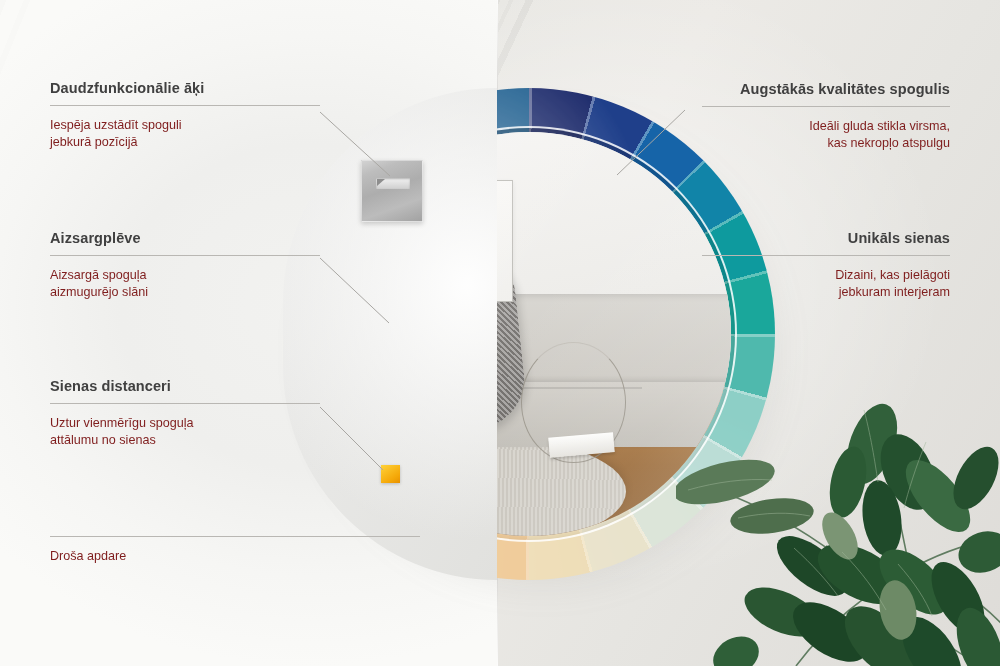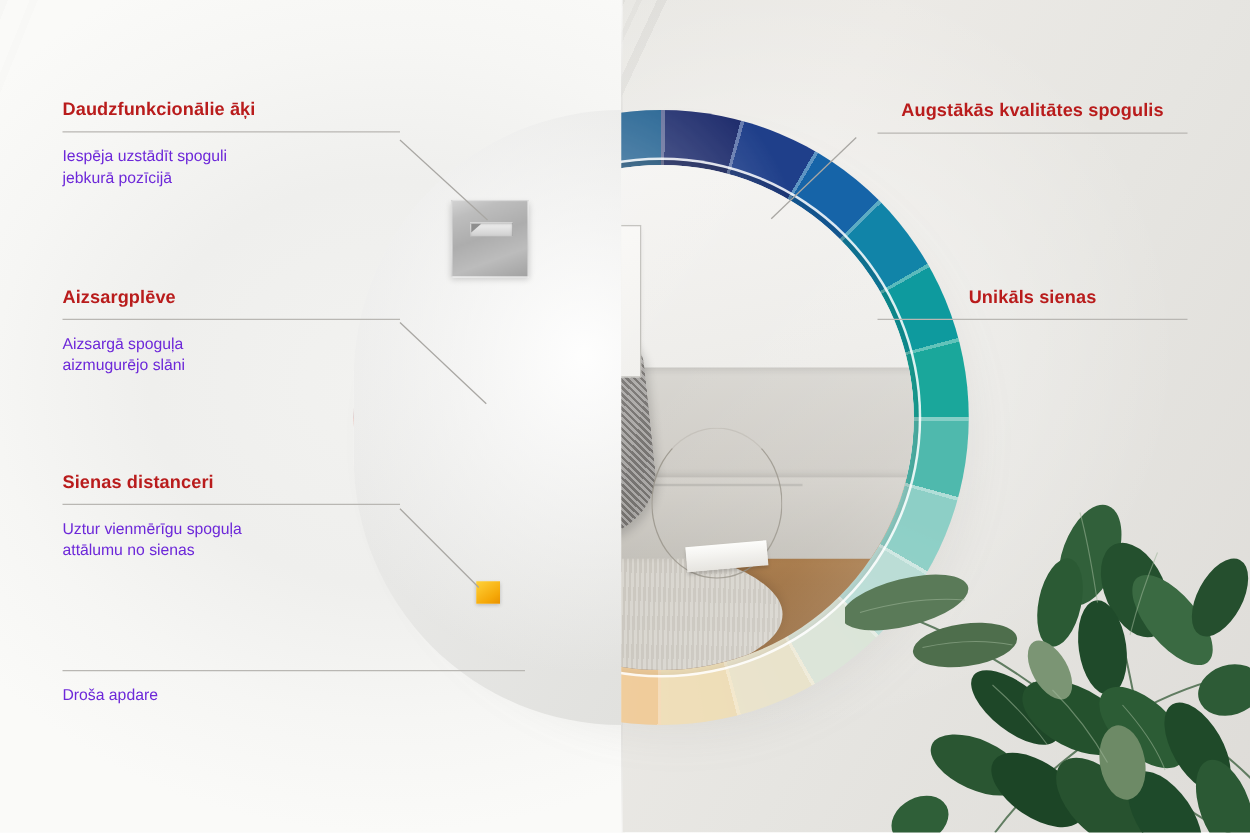--- a/index.html
+++ b/index.html
@@ -184,32 +184,32 @@
   }
   .spacer {
     position:absolute; left:381px; top:465px; width:19px; height:18px;
     background:linear-gradient(145deg,#ffd23a,#f5a808 70%,#e89100);
     box-shadow:0 1px 3px rgba(0,0,0,.2);
   }
 
   
   .callout { position:absolute; }
   .callout .title {
-    font-size:14.5px; font-weight:700; color:#b91c1c; letter-spacing:.1px;
+    font-size:14.5px; font-weight:700; color:#404040; letter-spacing:.1px;
     white-space:nowrap;
   }
   .callout hr {
     border:0; height:1px; background:#b9b7b3; margin:9px 0 11px 0;
   }
   .callout .desc {
-    font-size:12.6px; line-height:1.38; color:#6d28d9; white-space:pre-line;
+    font-size:12.6px; line-height:1.38; color:#7f1d1d; white-space:pre-line;
   }
   .c-left { left:50px; width:270px; }
   .c-left hr { width:270px; }
-  .c-right { width:248px; text-align:center; }
+  .c-right { width:248px; text-align:right; }
   .c-right hr { width:248px; }
 
   
   .leader { position:absolute; overflow:visible; }
   .leader line { stroke:#a9a7a3; stroke-width:1; }
 
   
   .plant { position:absolute; right:-6px; bottom:-10px; width:330px; height:310px; }
   .plant svg { width:100%; height:100%; display:block; }
 </style>
@@ -323,25 +323,29 @@
   </div>
 
   <div class="callout" style="left:50px; top:527px; width:370px;">
     <hr style="width:370px;">
     <div class="desc">Droša apdare</div>
   </div>
 
   <div class="callout c-right" style="left:702px; top:81px; width:248px;">
     <div class="title">Augstākās kvalitātes spogulis</div>
     <hr style="width:248px;">
+    <div class="desc">Ideāli gluda stikla virsma,
+kas nekropļo atspulgu</div>
   </div>
 
   <div class="callout c-right" style="left:702px; top:230px; width:248px;">
     <div class="title">Unikāls sienas</div>
     <hr style="width:248px;">
+    <div class="desc">Dizaini, kas pielāgoti
+jebkuram interjeram</div>
   </div>
 
   <div class="plant">
     <svg viewBox="0 0 330 310">
       <g stroke="#4a6b4c" stroke-width="1.6" fill="none" opacity=".85">
         <path d="M30 120 C90 140 150 175 210 230 C250 266 290 296 330 310"></path>
         <path d="M120 300 C150 260 190 226 240 200 C275 182 305 174 330 172"></path>
         <path d="M200 60 C215 110 225 160 235 210"></path>
         <path d="M240 200 C270 212 300 232 326 258"></path>
         <path d="M150 180 C178 196 200 218 216 244"></path>

